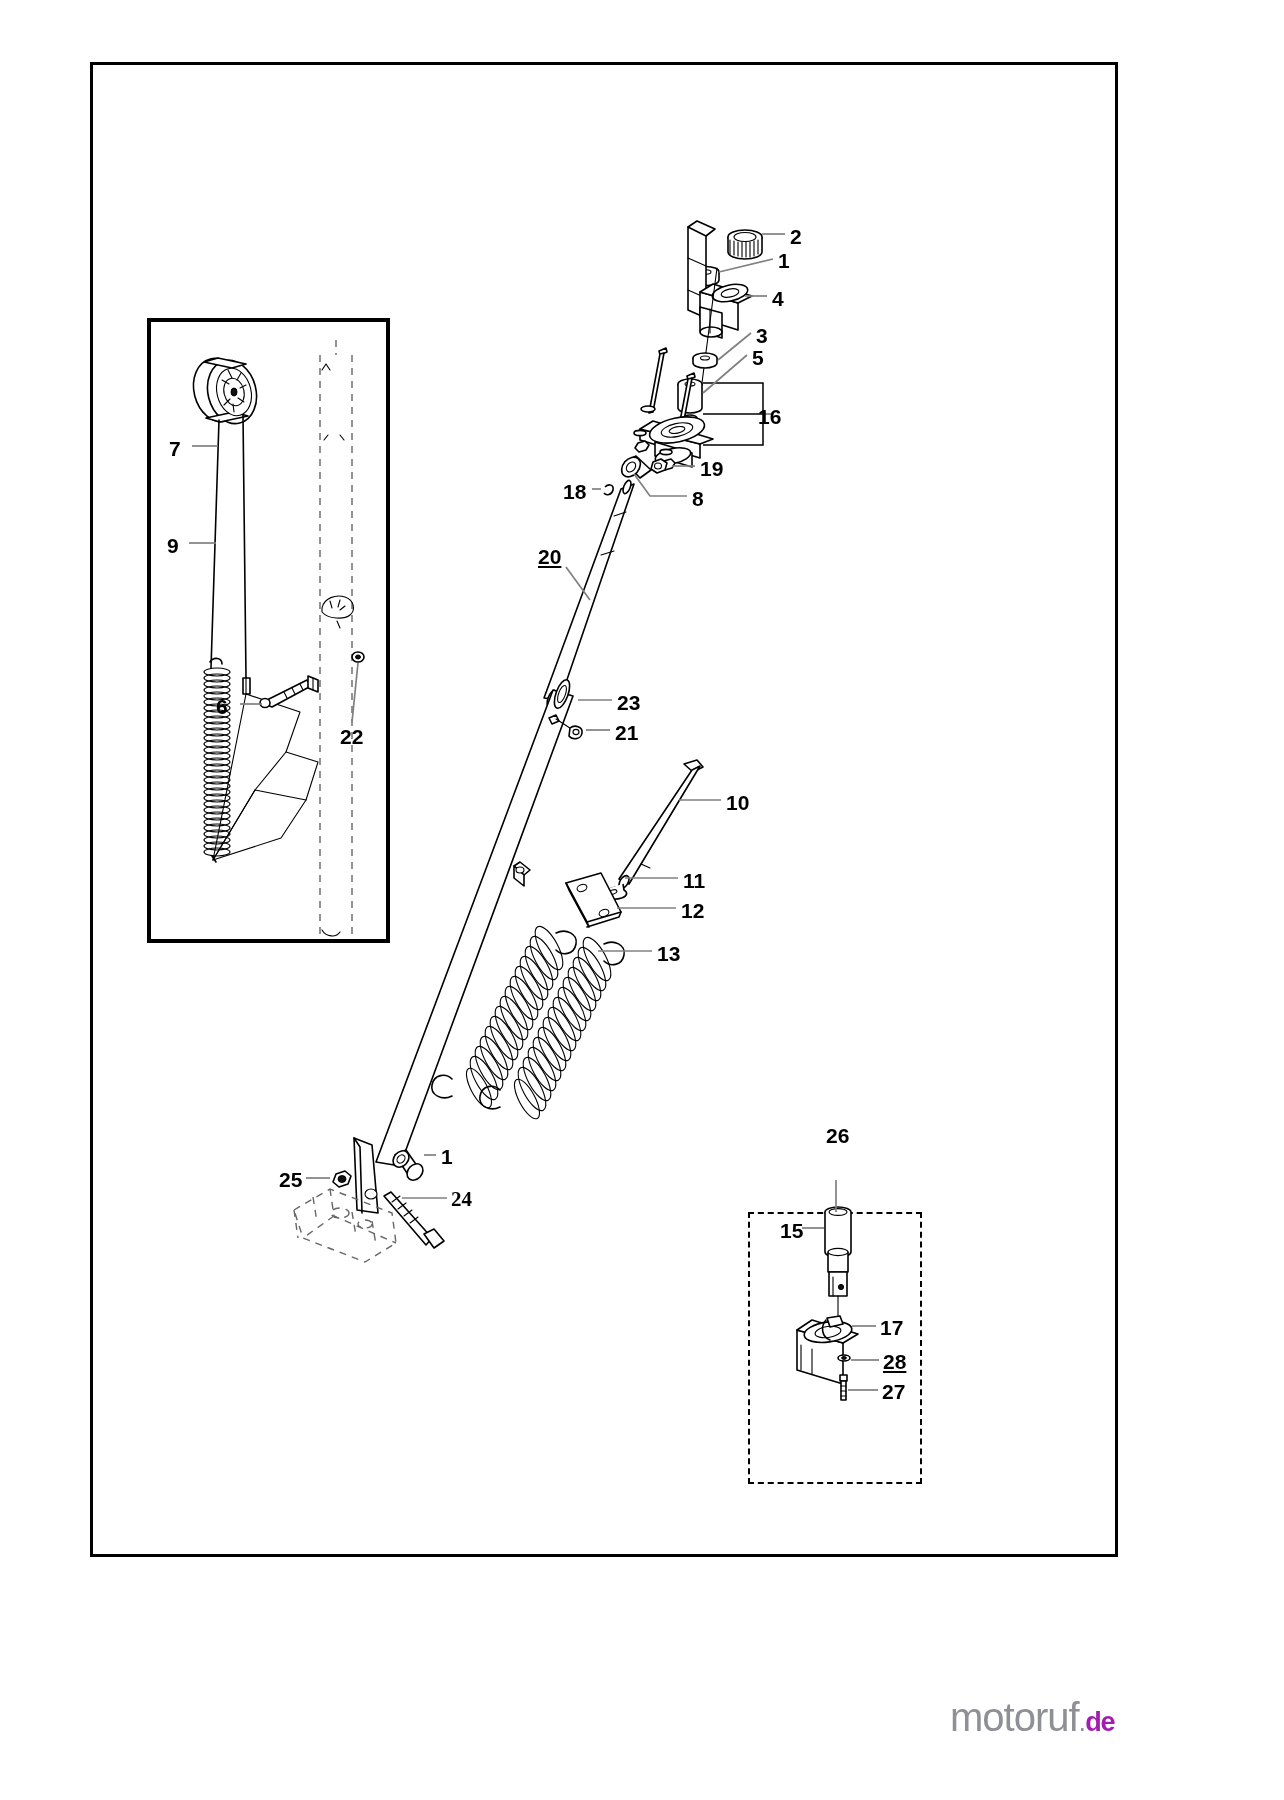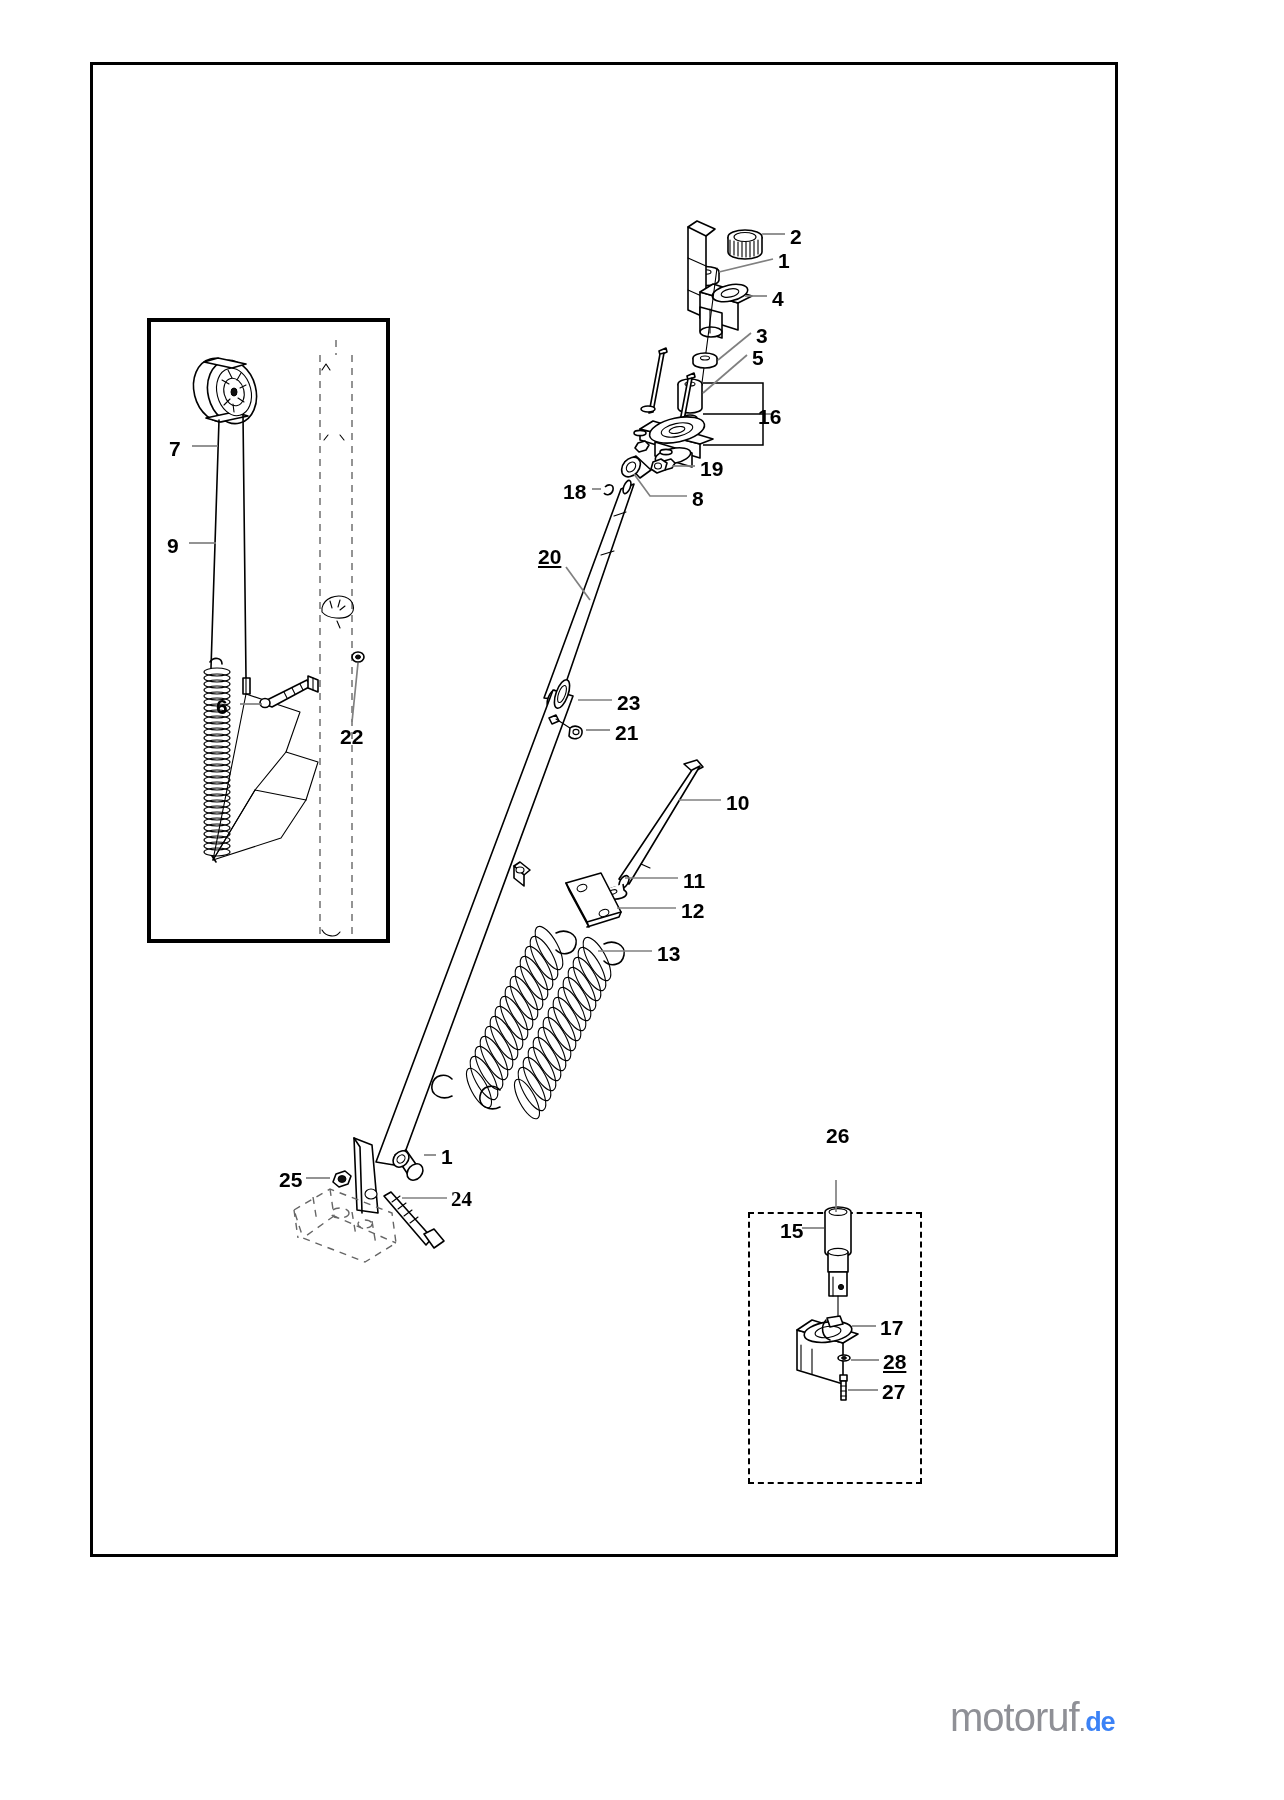--- a/index.html
+++ b/index.html
@@ -70,21 +70,21 @@
     position: absolute;
     left: 950px;
     top: 1695px;
     font-family: "Liberation Sans", sans-serif;
     font-size: 40px;
     letter-spacing: -1px;
     color: #8f9096;
     font-weight: 400;
   }
   #watermark .wm-de {
-    color: #3b82f6;
+    color: #a21caf;
     font-size: 27px;
     font-weight: bold;
   }
   #watermark .wm-dot {
     color: #8f9096;
     font-size: 27px;
   }
 </style>
 </head>
 <body>

